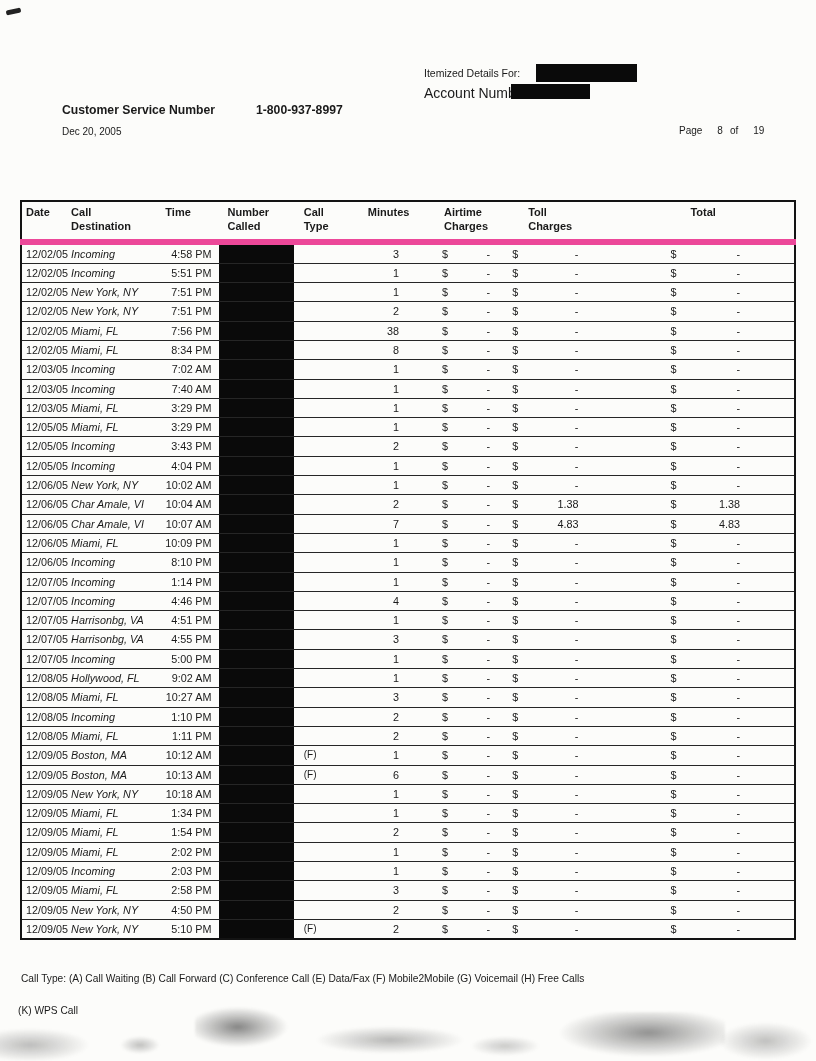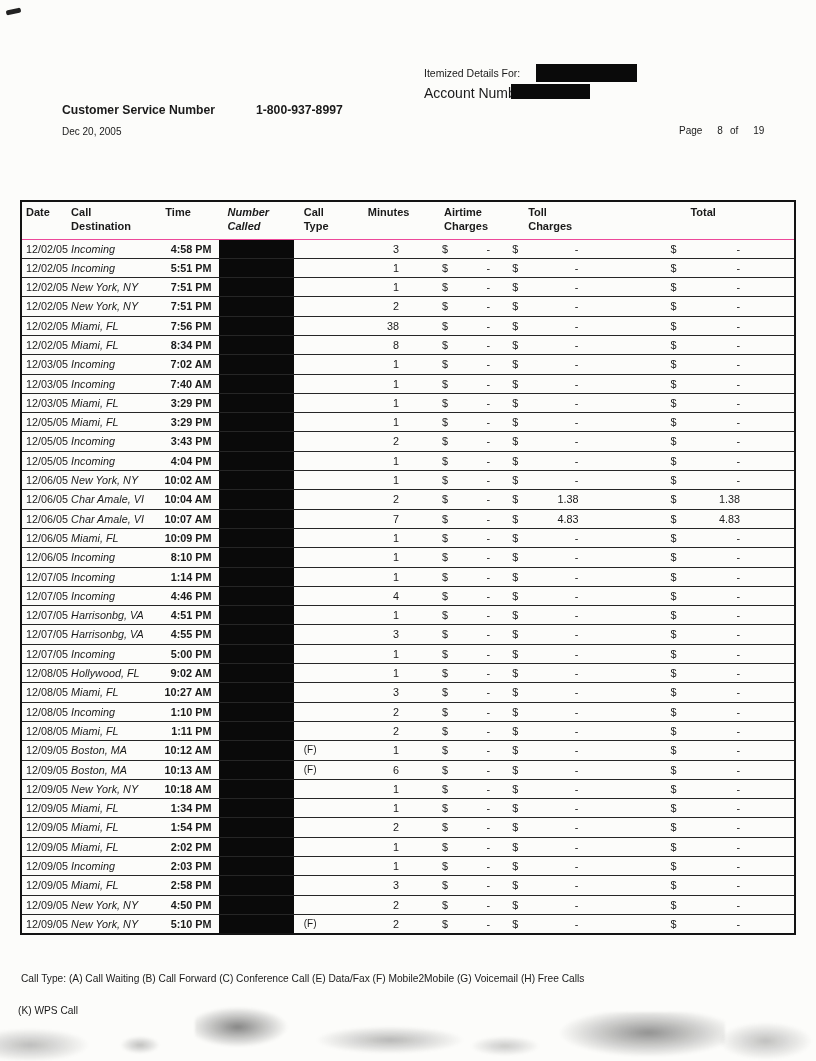--- a/index.html
+++ b/index.html
@@ -52,46 +52,46 @@
     border-bottom: 2px solid #131313;
     white-space: nowrap;
   }
   tr.header-row th {
     font-size: 11px;
     font-weight: bold;
     text-align: left;
     vertical-align: top;
     padding: 4px 0 5px 0;
     line-height: 1.25;
-    border-bottom: 1px solid #ec4899;
+    border-bottom: 6px solid #ec4899;
     white-space: pre-line;
   }
   .h-date  { padding-left: 4px !important; }
   .h-dest  { padding-left: 2px !important; }
   .h-time  { padding-left: 4px !important; }
-  .h-num   { padding-left: 8px !important; font-style: italic; }
+  .h-num   { padding-left: 8px !important; }
   .h-type  { padding-left: 4px !important; }
   .h-min   { padding-left: 6px !important; }
   .h-air   { padding-left: 20px !important; }
   .h-toll  { padding-left: 26px !important; }
   .h-total { padding-left: 100px !important; }
 
   tbody td {
     font-size: 10.8px;
     height: 18.3px;
     line-height: 18.3px;
     border-bottom: 1px solid #262626;
     padding: 0;
     vertical-align: middle;
     white-space: nowrap;
     overflow: hidden;
   }
   .c-date { padding-left: 4px; }
   .c-dest { padding-left: 2px; font-style: italic; }
-  .c-time { text-align: right; padding-right: 8px; font-weight: bold; }
+  .c-time { text-align: right; padding-right: 8px; }
   .c-num  {
     background-image: linear-gradient(var(--redaction, #0a0a0a), var(--redaction, #0a0a0a));
     background-size: 75px 100%;
     background-repeat: no-repeat;
     background-position: 0 0;
   }
   .c-type { padding-left: 4px; font-size: 10px; }
   .c-min  { text-align: right; padding-right: 25px; }
   .money-wrap { display: flex; justify-content: space-between; }
   .c-air   .money-wrap { padding: 0 12px 0 18px; }

